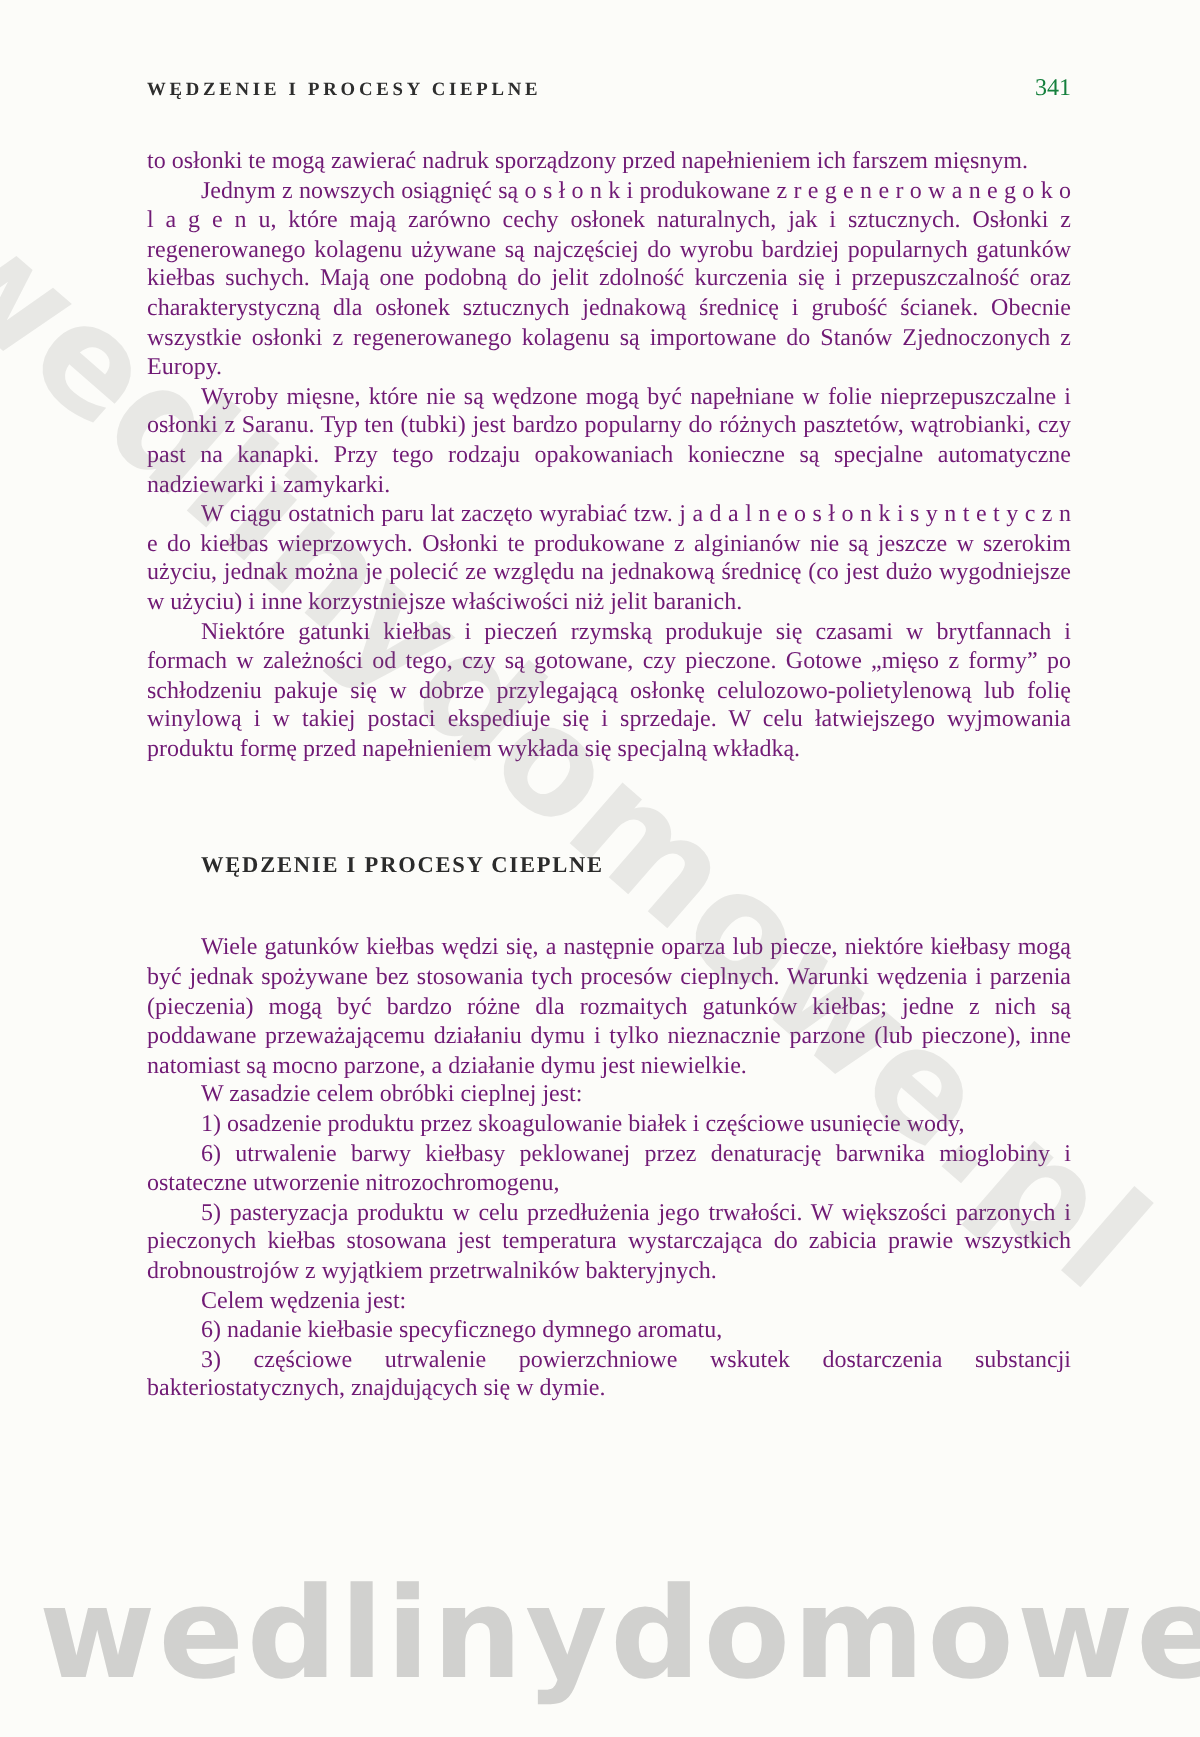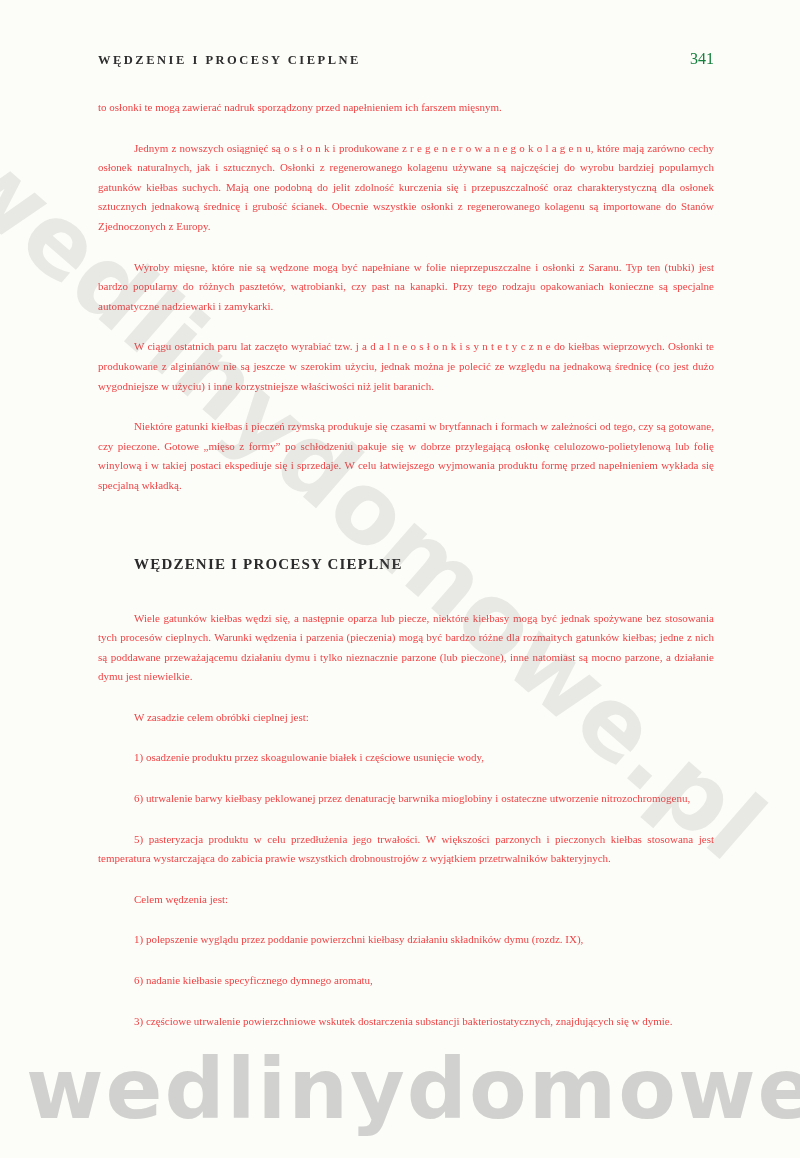--- a/index.html
+++ b/index.html
@@ -31,25 +31,24 @@
     font-size: 12.5px;
     font-weight: bold;
     letter-spacing: 2.5px;
     color: #2e2e2e;
   }
   .page-number {
     font-size: 16px;
     color: #15803d;
   }
   .body-text p {
-    font-size: 11px;
+    font-size: 16px;
     line-height: 19.6px;
     text-align: justify;
-    color: #ef4444;
-    margin-top: 21px;
+    color: #701a75;
   }
   p.indent { text-indent: 36px; }
   .section-heading {
     font-size: 15px;
     font-weight: bold;
     letter-spacing: 1.2px;
     color: #2b2b2b;
     margin: 60px 0 36px 36px;
   }
   .watermark {
@@ -102,19 +101,18 @@
 
     <h2 class="section-heading">WĘDZENIE I PROCESY CIEPLNE</h2>
 
     <div class="body-text">
       <p class="indent">Wiele gatunków kiełbas wędzi się, a następnie oparza lub piecze, niektóre kiełbasy mogą być jednak spożywane bez stosowania tych procesów cieplnych. Warunki wędzenia i parzenia (pieczenia) mogą być bardzo różne dla rozmaitych gatunków kiełbas; jedne z nich są poddawane przeważającemu działaniu dymu i tylko nieznacznie parzone (lub pieczone), inne natomiast są mocno parzone, a działanie dymu jest niewielkie.</p>
       <p class="indent">W zasadzie celem obróbki cieplnej jest:</p>
       <p class="indent">1) osadzenie produktu przez skoagulowanie białek i częściowe usunięcie wody,</p>
       <p class="indent">6) utrwalenie barwy kiełbasy peklowanej przez denaturację barwnika mioglobiny i ostateczne utworzenie nitrozochromogenu,</p>
       <p class="indent">5) pasteryzacja produktu w celu przedłużenia jego trwałości. W większości parzonych i pieczonych kiełbas stosowana jest temperatura wystarczająca do zabicia prawie wszystkich drobnoustrojów z wyjątkiem przetrwalników bakteryjnych.</p>
       <p class="indent">Celem wędzenia jest:</p>
-      <p class="indent">1) polepszenie wyglądu przez poddanie powierzchni kiełbasy działaniu składników dymu (rozdz. IX),</p>
       <p class="indent">6) nadanie kiełbasie specyficznego dymnego aromatu,</p>
       <p class="indent">3) częściowe utrwalenie powierzchniowe wskutek dostarczenia substancji bakteriostatycznych, znajdujących się w dymie.</p>
     </div>
 
   </div>
 </div>
 
 </body></html>

